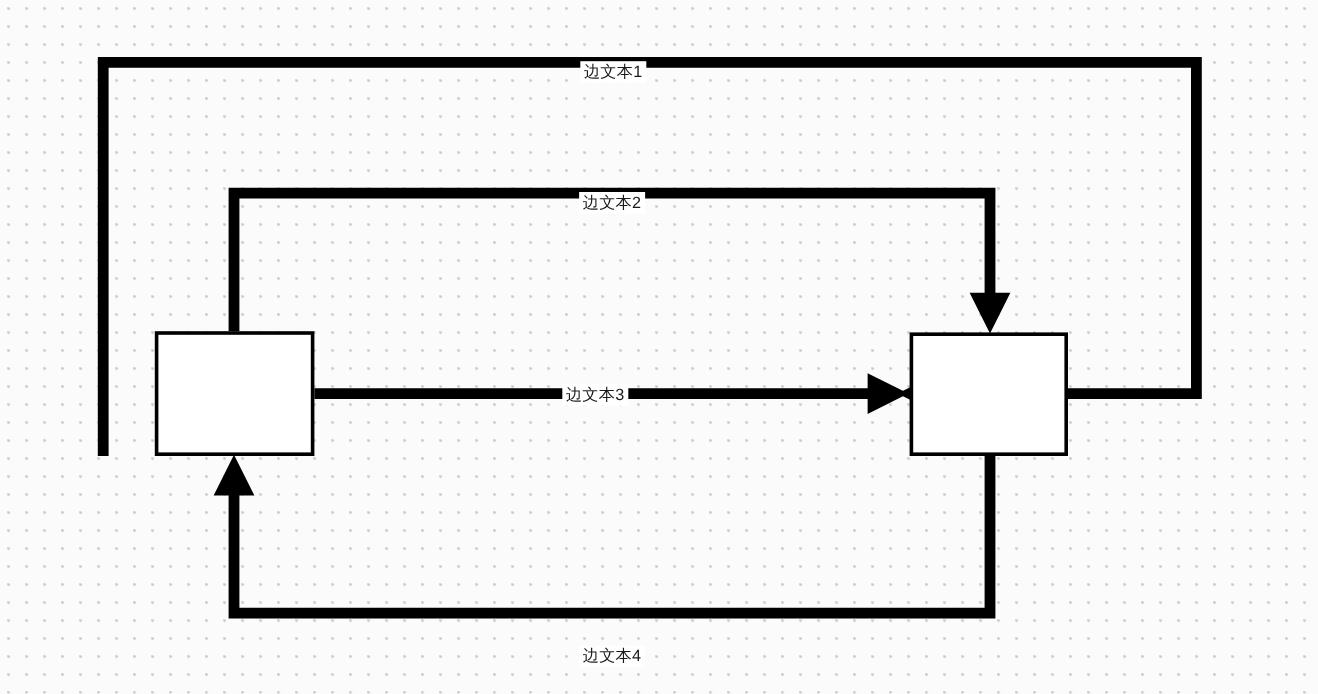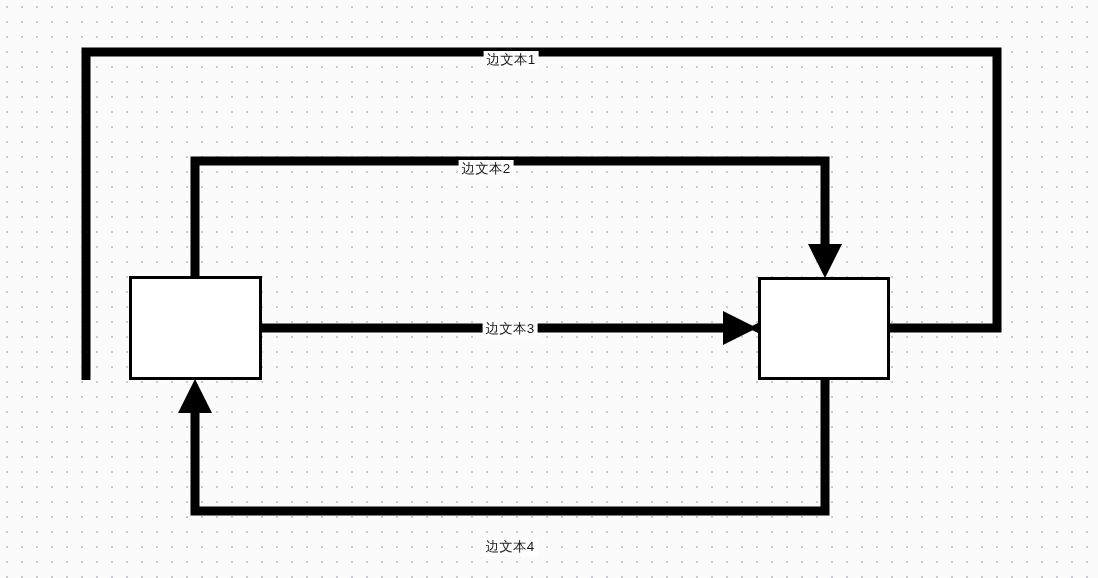--- a/index.html
+++ b/index.html
@@ -72,19 +72,19 @@
     </g>
 
     <rect x="130.5" y="277.5" width="130" height="101" fill="#ffffff" stroke="#000000" stroke-width="3"></rect>
 
     <rect x="759.5" y="278.5" width="129" height="100" fill="#ffffff" stroke="#000000" stroke-width="3"></rect>
 
   </svg>
 
   <div class="edge-label" style="left:511px; top:60px;">边文本1</div>
 
-  <div class="edge-label" style="left:486px; top:169px;">边文本2</div>
+  <div class="edge-label" style="left:510px; top:169px;">边文本2</div>
 
-  <div class="edge-label" style="left:510px; top:329px;">边文本3</div>
+  <div class="edge-label" style="left:496px; top:329px;">边文本3</div>
 
   <div class="edge-label" style="left:510px; top:511px;margin-top:36px;">边文本4</div>
 
 </div>
 
 </body></html>

